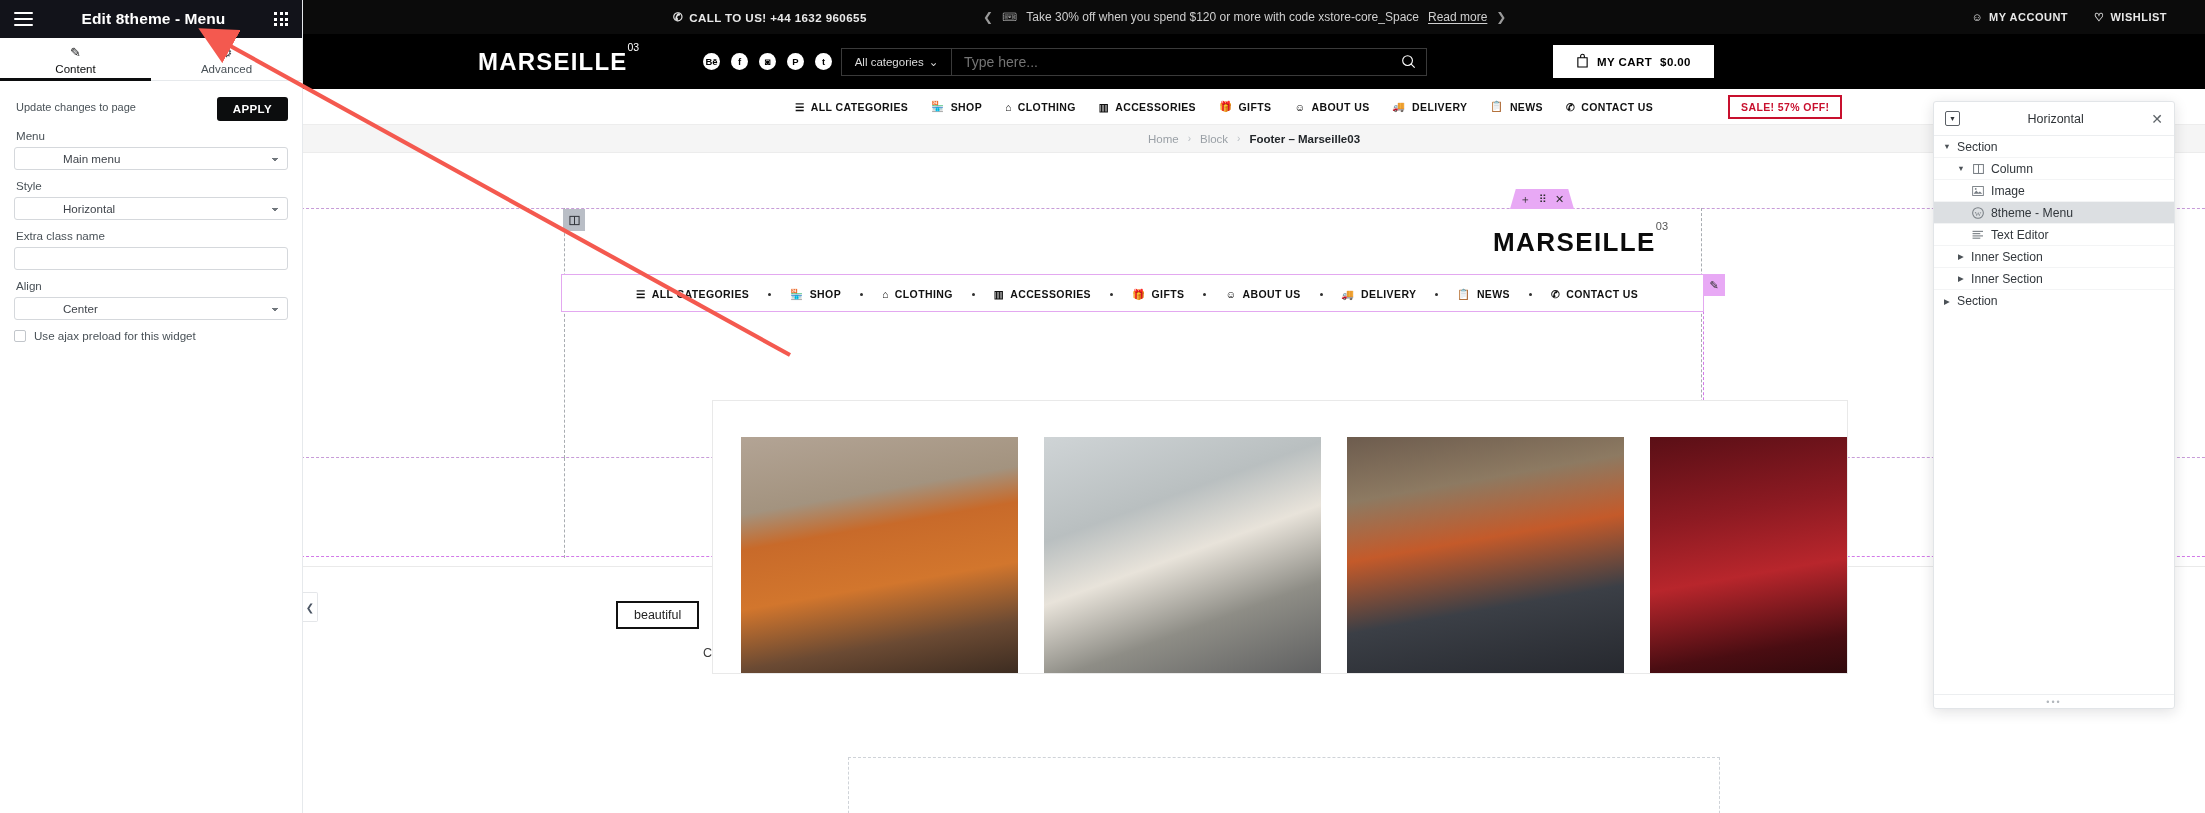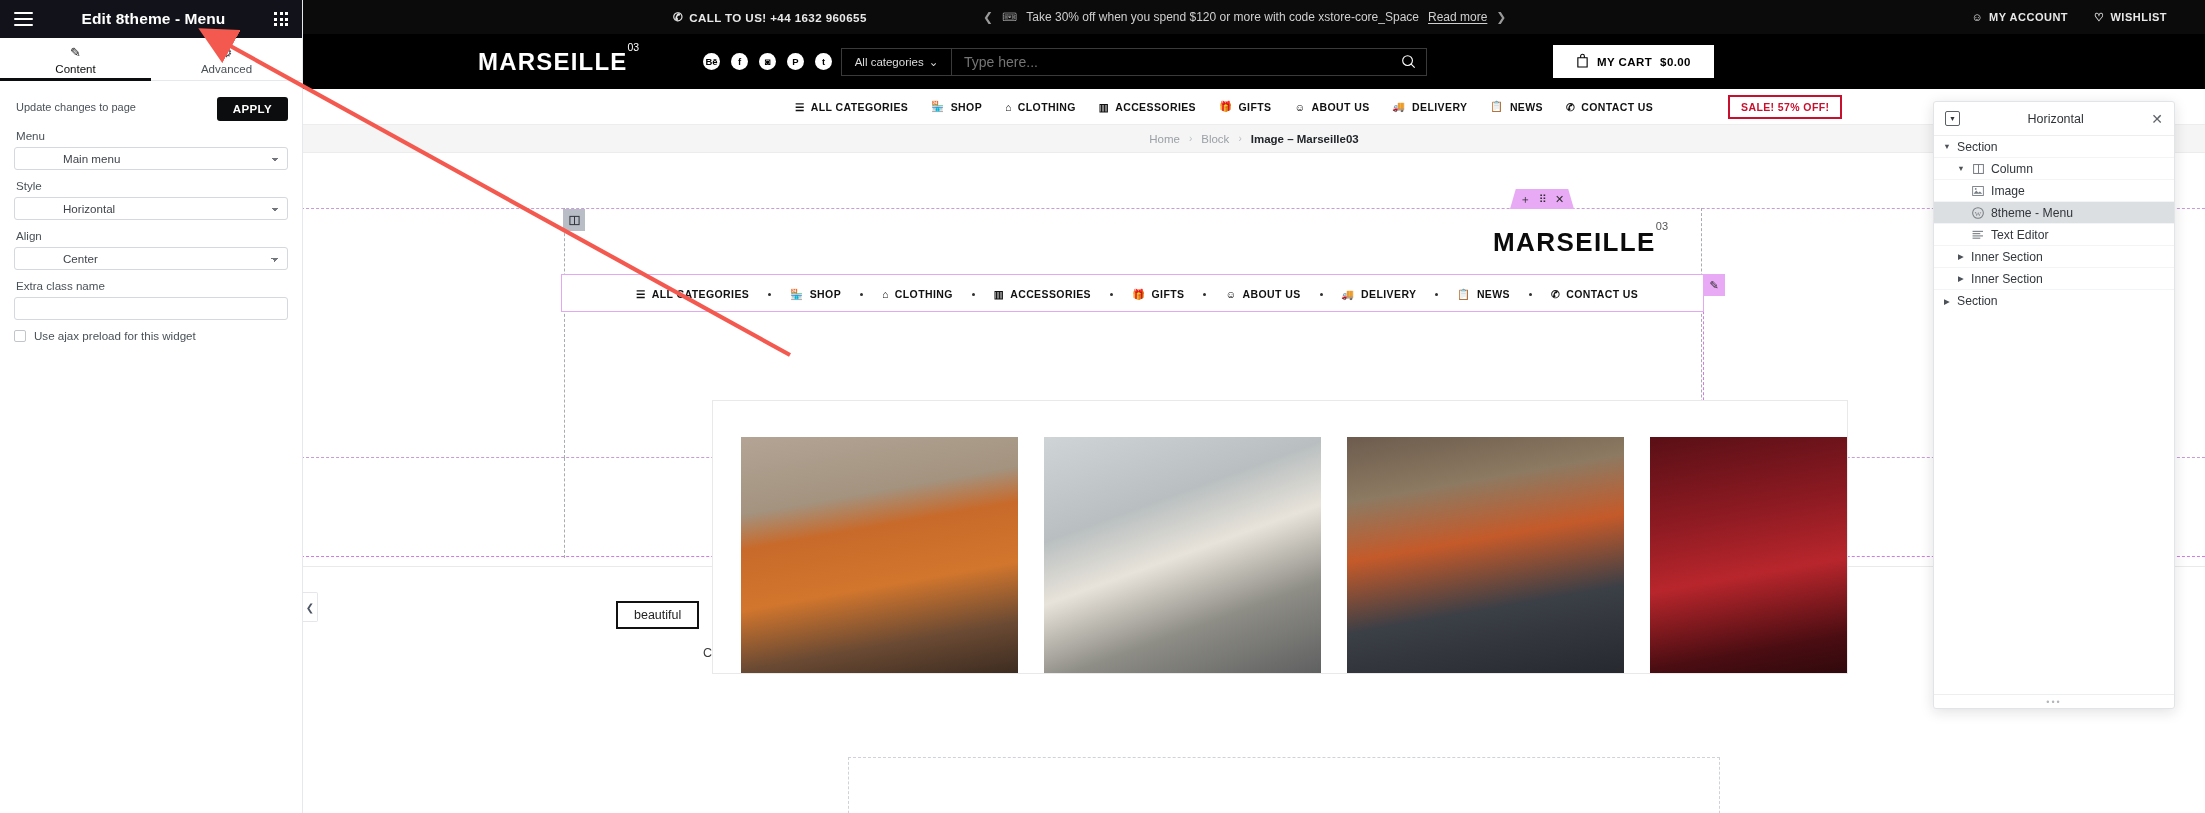--- a/index.html
+++ b/index.html
@@ -273,29 +273,29 @@
       </div>
 
       <div class="fld-block">
         <div class="fld-label">Style</div>
         <select class="fld-select">
           <option>Horizontal</option>
         </select>
       </div>
 
       <div class="fld-block">
+        <div class="fld-label">Extra class name</div>
+        <input class="fld-input" value="" style="">
+      </div>
+
+      <div class="fld-block">
         <div class="fld-label">Align</div>
         <select class="fld-select">
           <option>Center</option>
         </select>
-      </div>
-
-      <div class="fld-block">
-        <div class="fld-label">Extra class name</div>
-        <input class="fld-input" value="" style="">
       </div>
 
       <div class="cbox-row">
         <div class="cbox"></div>
         <div class="cbox-label">Use ajax preload for this widget</div>
       </div>
     </div>
   </div>
 
   <div class="collapse-handle">❮</div>
@@ -402,21 +402,21 @@
           </span>
       </div>
       <div class="sale-badge">SALE! 57% OFF!</div>
     </div>
 
     <div class="crumbs">
       <span>Home</span>
       <span class="sep">›</span>
       <span>Block</span>
       <span class="sep">›</span>
-      <span class="cur">Image – Marseille03</span>
+      <span class="cur">Footer – Marseille03</span>
     </div>
 
     <div class="stage">
 
       <div class="sec-outline"></div>
       <div class="sec-dashed-l"></div>
       <div class="sec-dashed-r"></div>
 
       <div class="sec-toolbar">
         <span>＋</span>

